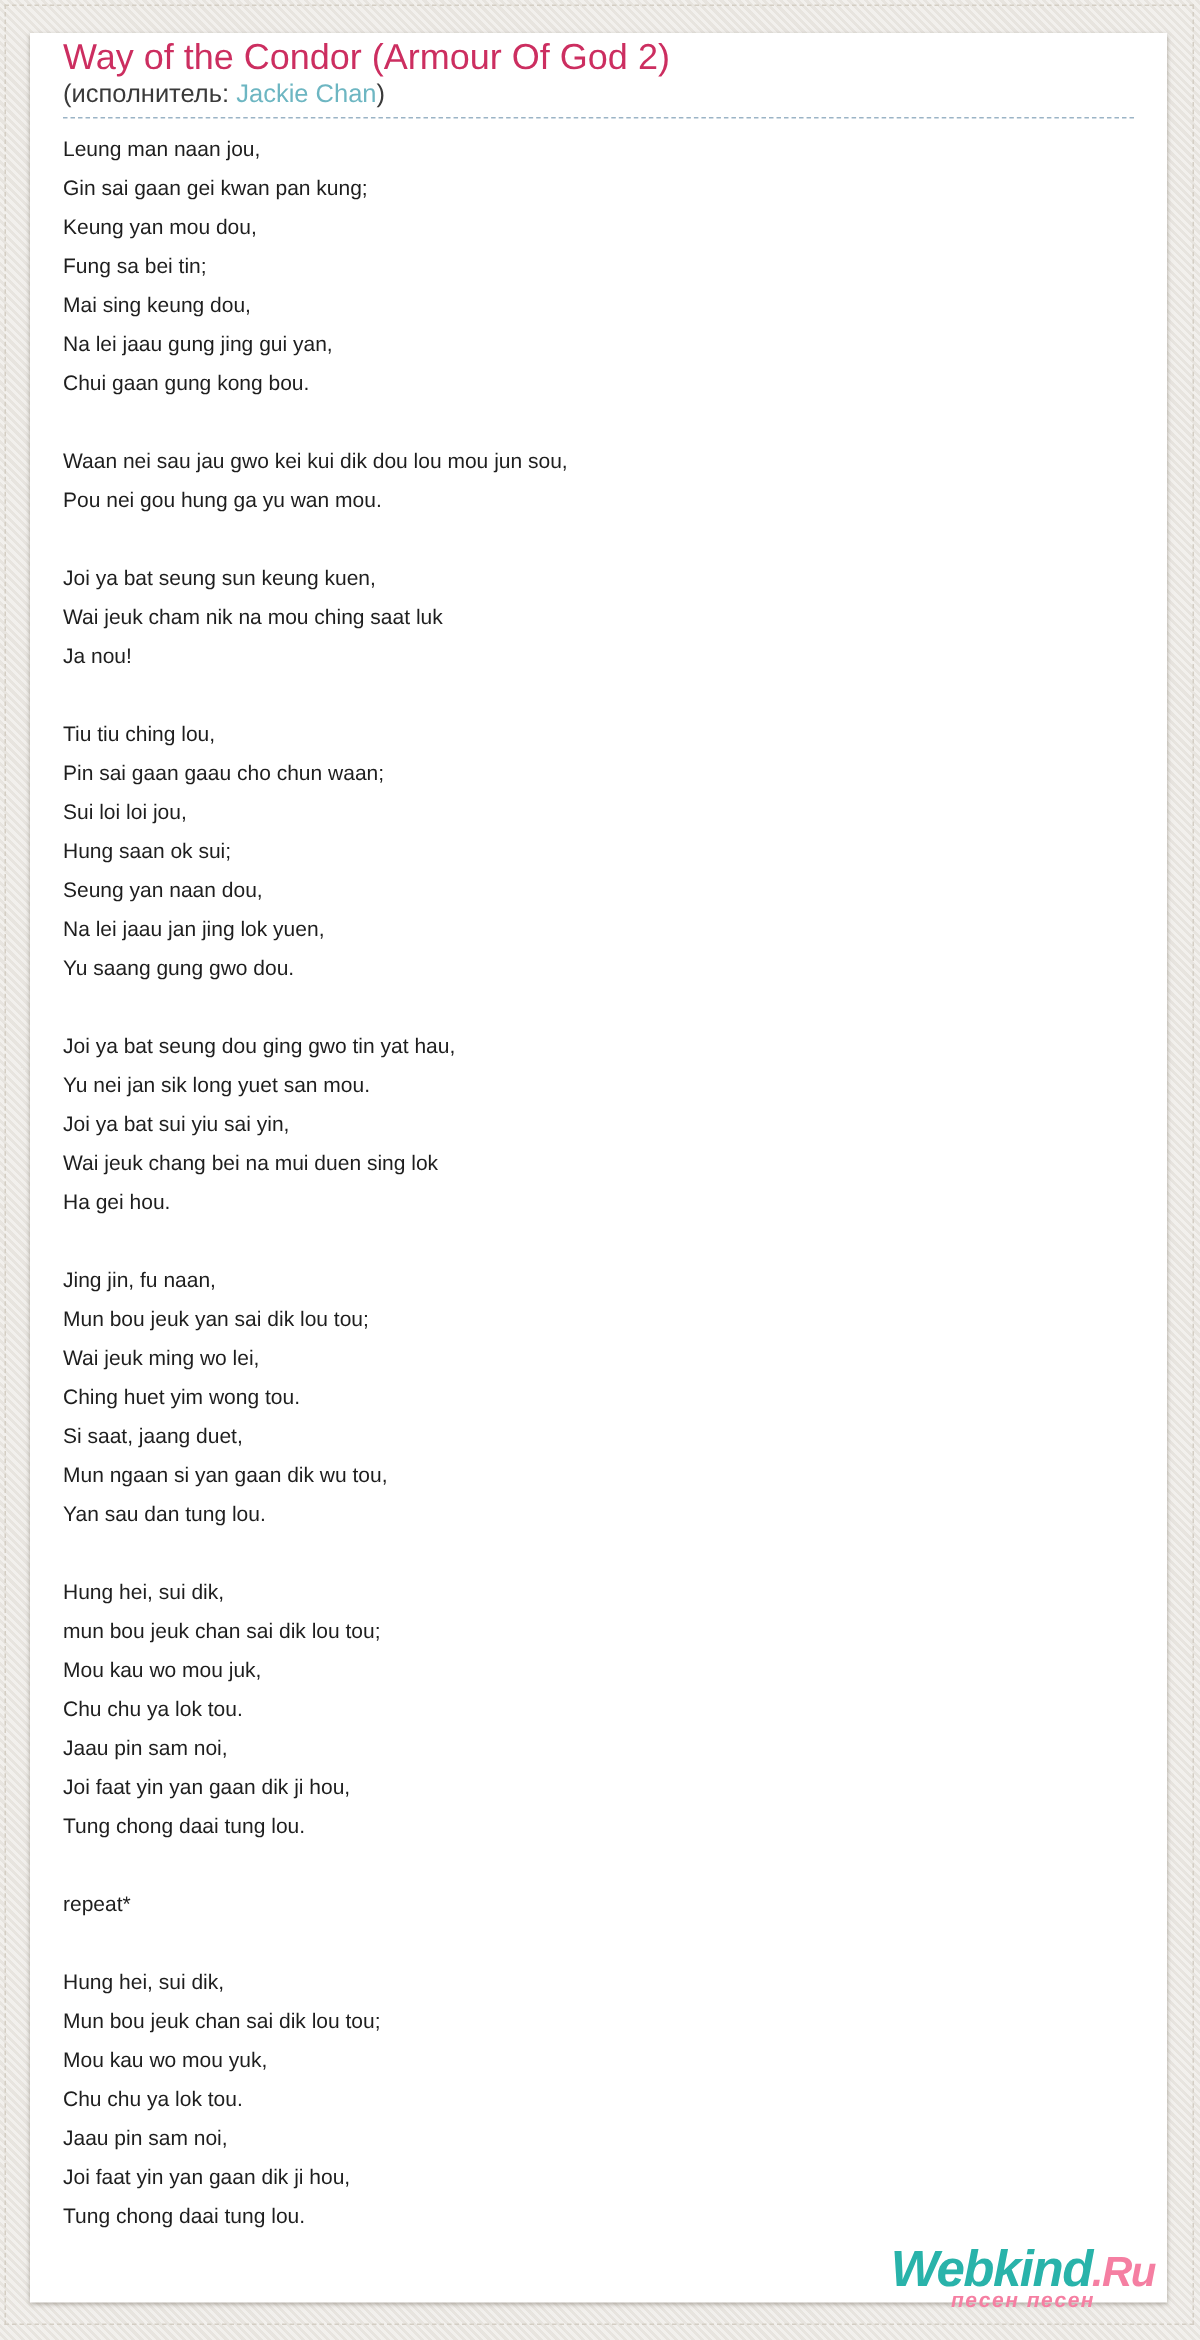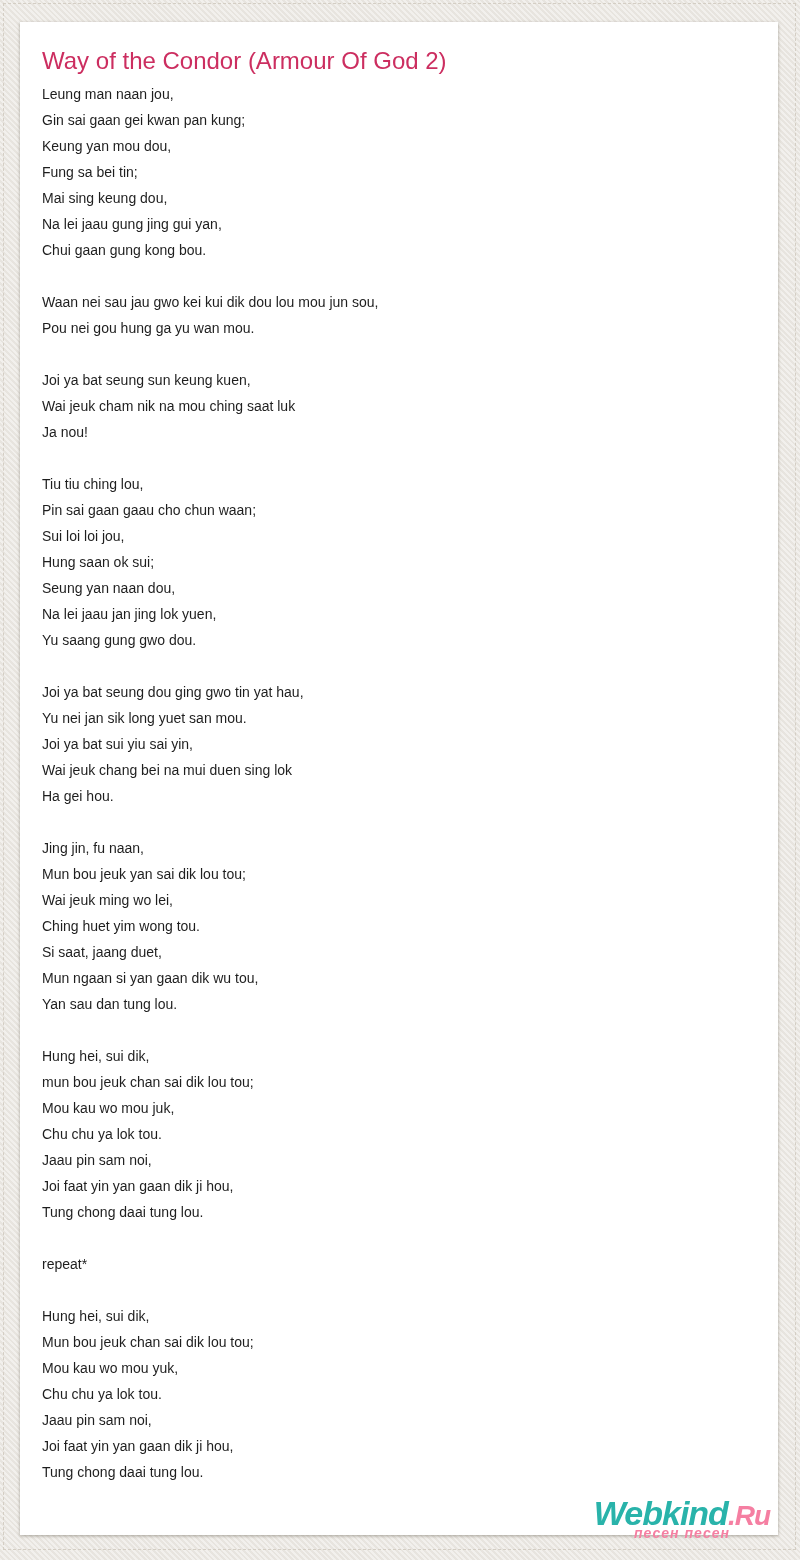--- a/index.html
+++ b/index.html
@@ -19,21 +19,21 @@
     border: 1px dashed #d4cec4;
     pointer-events: none;
   }
   .card {
     position: absolute;
     left: 20px; top: 22px;
     width: 758px; height: 1513px;
     box-sizing: border-box;
     background: #ffffff;
     box-shadow: 0 1px 3px rgba(110,102,90,0.55);
-    padding: 26px 22px 0 22px;
+    padding: 4px 22px 0 22px;
   }
   .title {
     margin: 0;
     font-size: 24px;
     font-weight: 400;
     line-height: 26px;
     color: #cc2e60;
   }
   .artist-line {
     font-size: 17px;
@@ -80,20 +80,21 @@
 </style>
 </head>
 <body>
 
 <div class="stitch"></div>
 
 <div class="card">
 
   <h1 class="title">Way of the Condor (Armour Of God 2)</h1>
 
+  <div class="artist-line"><span>(исполнитель: </span><a class="artist-link">Jackie Chan</a><span>)</span></div>
 
   <div class="lyrics">Leung man naan jou,
 Gin sai gaan gei kwan pan kung;
 Keung yan mou dou,
 Fung sa bei tin;
 Mai sing keung dou,
 Na lei jaau gung jing gui yan,
 Chui gaan gung kong bou.
 
 Waan nei sau jau gwo kei kui dik dou lou mou jun sou,

